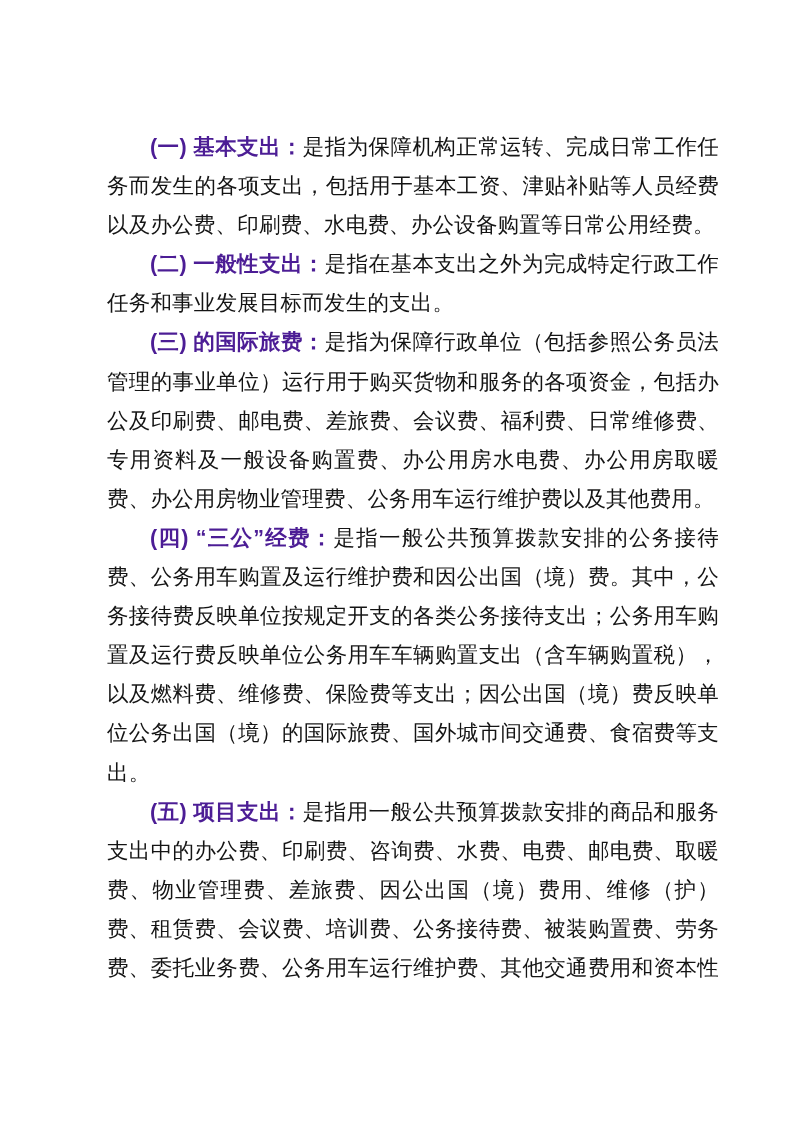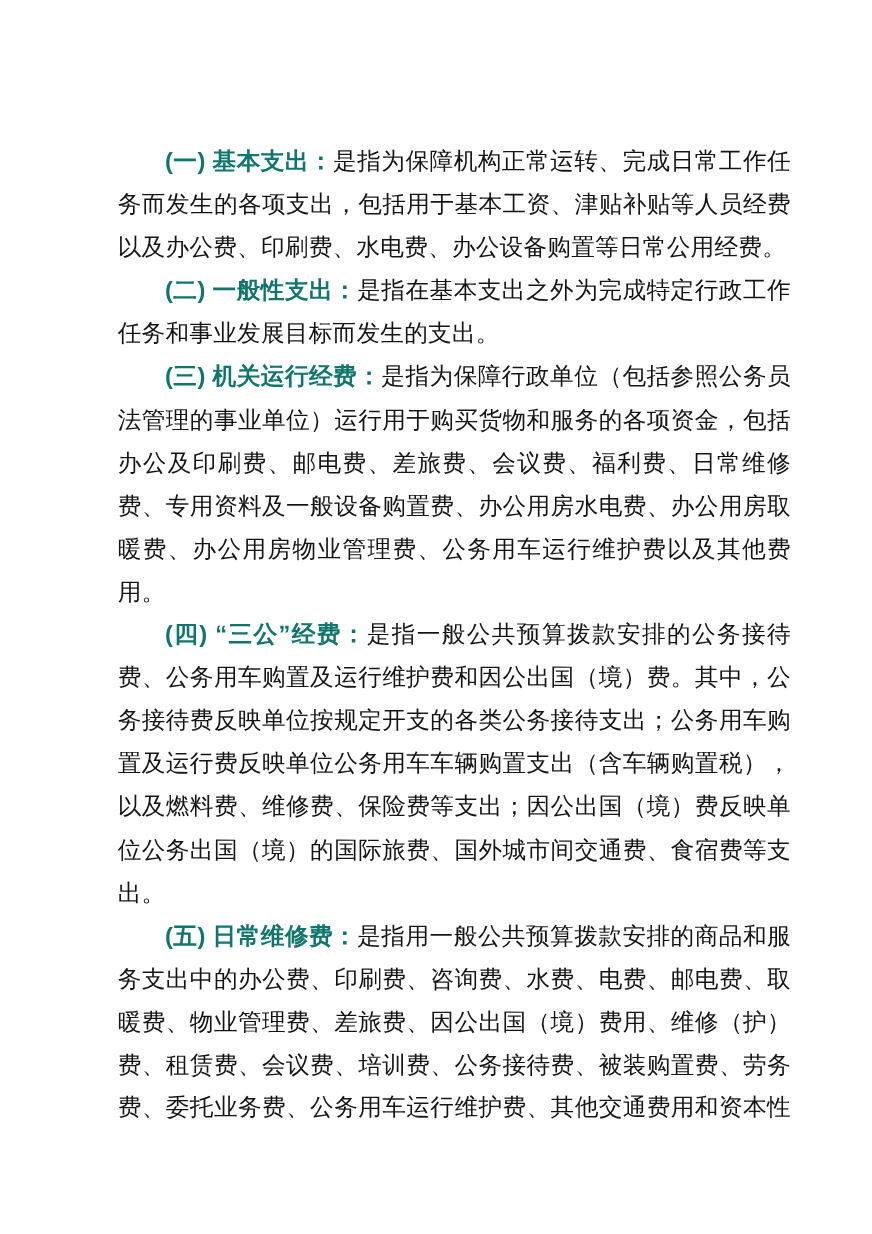--- a/index.html
+++ b/index.html
@@ -28,21 +28,21 @@
     line-height: 39.1px;
     color: #141414;
     text-align: justify;
     text-justify: inter-character;
     text-indent: 2em;
     letter-spacing: 0.2px;
   }
   .para-heading {
     font-family: "Liberation Sans", "DejaVu Sans", sans-serif;
     font-weight: 700;
-    color: #0f766e;
+    color: #4c1d95;
   }
   .para-body {
     font-weight: 400;
   }
   .para.cut-off {
     text-align-last: justify;
   }
 </style>
 </head>
 <body>
@@ -52,25 +52,25 @@
 
     <p class="para">
       <span class="para-heading">(一) 基本支出：</span><span class="para-body">是指为保障机构正常运转、完成日常工作任务而发生的各项支出，包括用于基本工资、津贴补贴等人员经费以及办公费、印刷费、水电费、办公设备购置等日常公用经费。</span>
     </p>
 
     <p class="para">
       <span class="para-heading">(二) 一般性支出：</span><span class="para-body">是指在基本支出之外为完成特定行政工作任务和事业发展目标而发生的支出。</span>
     </p>
 
     <p class="para">
-      <span class="para-heading">(三) 机关运行经费：</span><span class="para-body">是指为保障行政单位（包括参照公务员法管理的事业单位）运行用于购买货物和服务的各项资金，包括办公及印刷费、邮电费、差旅费、会议费、福利费、日常维修费、专用资料及一般设备购置费、办公用房水电费、办公用房取暖费、办公用房物业管理费、公务用车运行维护费以及其他费用。</span>
+      <span class="para-heading">(三) 的国际旅费：</span><span class="para-body">是指为保障行政单位（包括参照公务员法管理的事业单位）运行用于购买货物和服务的各项资金，包括办公及印刷费、邮电费、差旅费、会议费、福利费、日常维修费、专用资料及一般设备购置费、办公用房水电费、办公用房取暖费、办公用房物业管理费、公务用车运行维护费以及其他费用。</span>
     </p>
 
     <p class="para">
       <span class="para-heading">(四) “三公”经费：</span><span class="para-body">是指一般公共预算拨款安排的公务接待费、公务用车购置及运行维护费和因公出国（境）费。其中，公务接待费反映单位按规定开支的各类公务接待支出；公务用车购置及运行费反映单位公务用车车辆购置支出（含车辆购置税），以及燃料费、维修费、保险费等支出；因公出国（境）费反映单位公务出国（境）的国际旅费、国外城市间交通费、食宿费等支出。</span>
     </p>
 
     <p class="para cut-off">
-      <span class="para-heading">(五) 日常维修费：</span><span class="para-body">是指用一般公共预算拨款安排的商品和服务支出中的办公费、印刷费、咨询费、水费、电费、邮电费、取暖费、物业管理费、差旅费、因公出国（境）费用、维修（护）费、租赁费、会议费、培训费、公务接待费、被装购置费、劳务费、委托业务费、公务用车运行维护费、其他交通费用和资本性</span>
+      <span class="para-heading">(五) 项目支出：</span><span class="para-body">是指用一般公共预算拨款安排的商品和服务支出中的办公费、印刷费、咨询费、水费、电费、邮电费、取暖费、物业管理费、差旅费、因公出国（境）费用、维修（护）费、租赁费、会议费、培训费、公务接待费、被装购置费、劳务费、委托业务费、公务用车运行维护费、其他交通费用和资本性</span>
     </p>
 
   </div>
 </div>
 
 </body></html>

